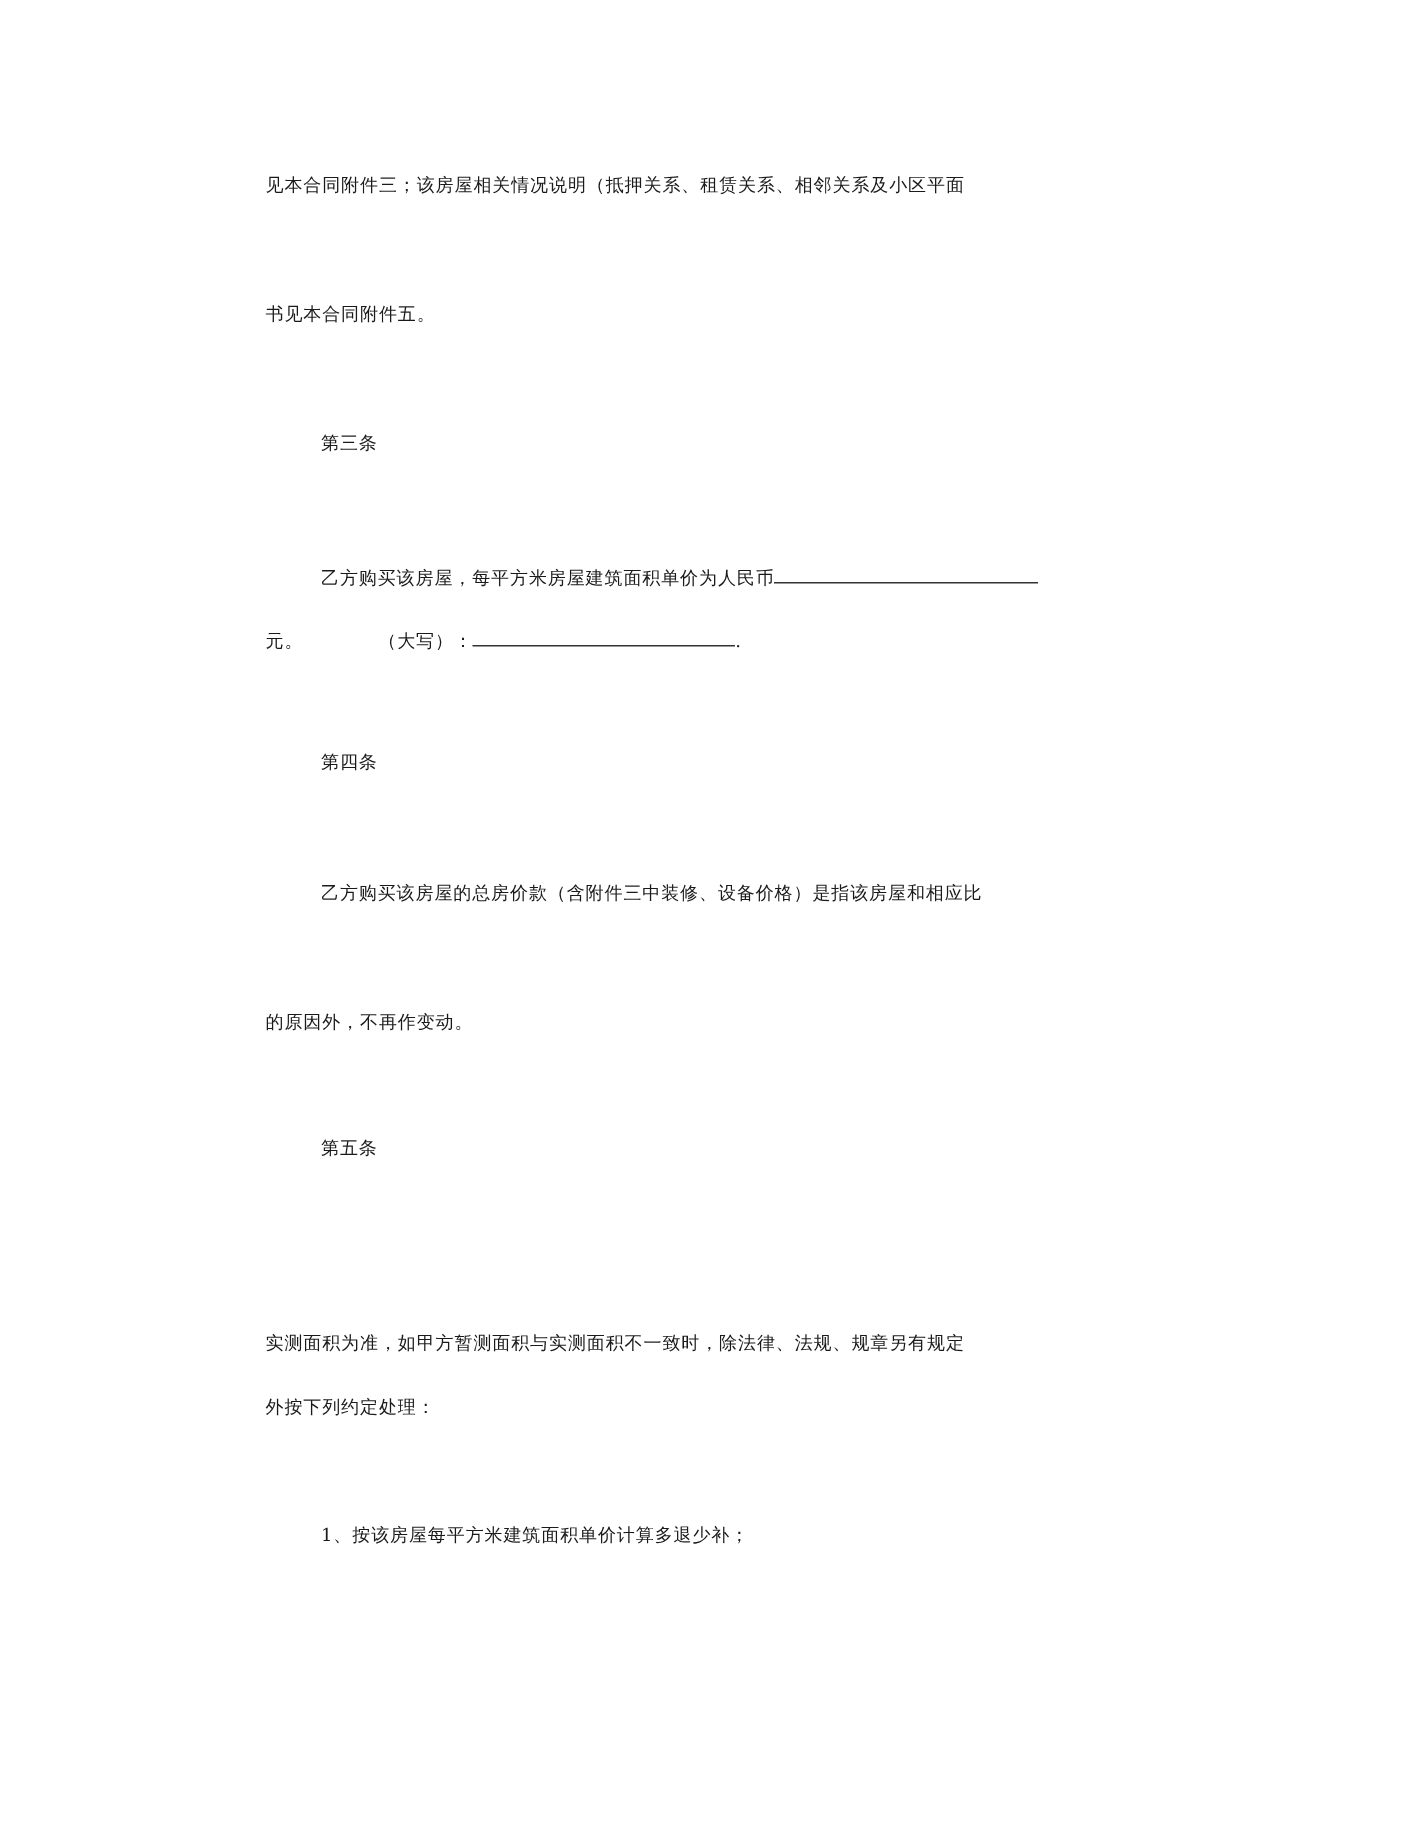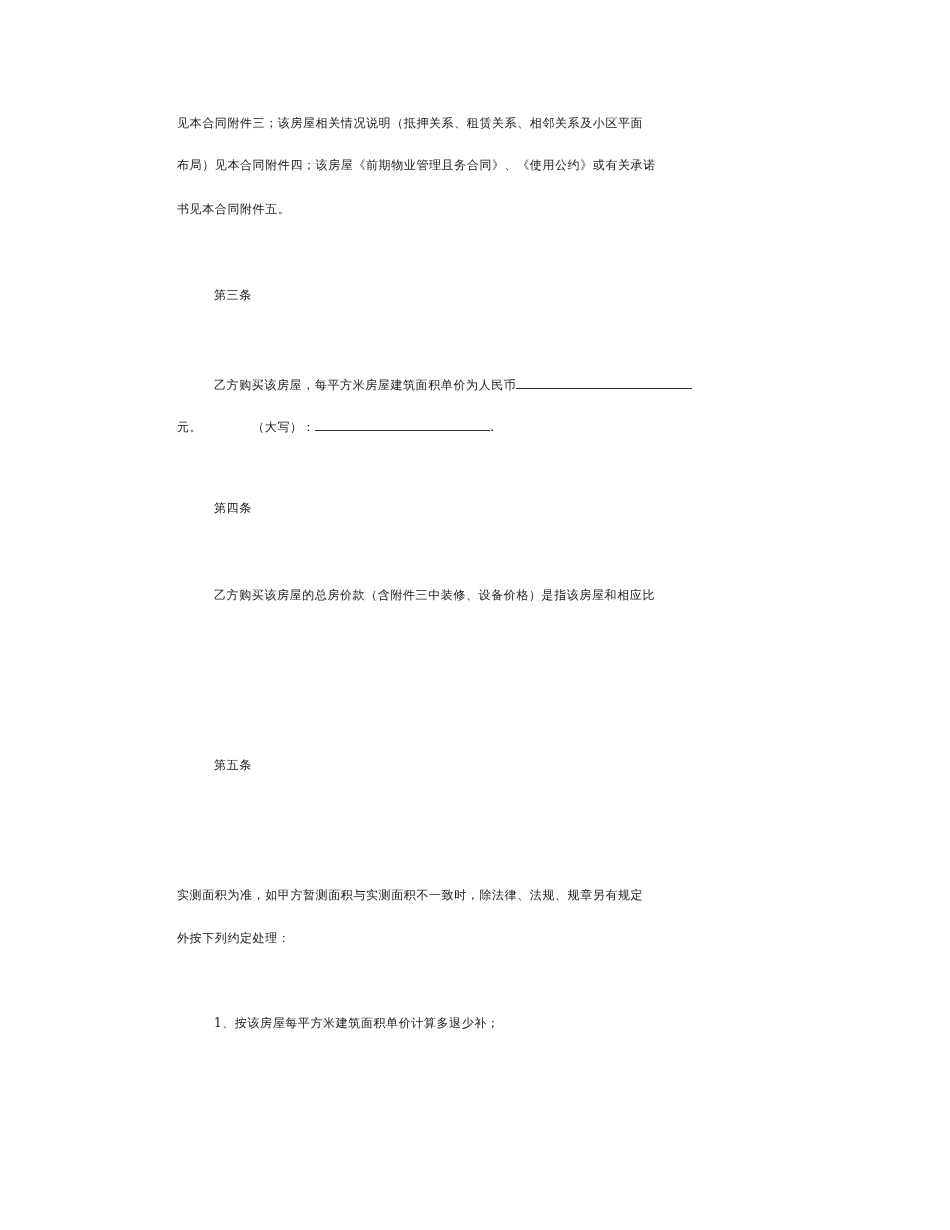--- a/index.html
+++ b/index.html
@@ -44,33 +44,33 @@
     .blank-pct1 { width: 80px; }
     .blank-pct2 { width: 50px; }
     .gap { display: inline-block; width: 50px; }
   </style>
 </head>
 <body>
 
 <div class="page">
 
   <div class="line" style="top:111px">见本合同附件三；该房屋相关情况说明（抵押关系、租赁关系、相邻关系及小区平面</div>
-  <div class="line" style="top:153px">布局）见本合同附件四；该房屋《前期物业管理且务合同》、《使用公约》或有关承诺</div>
   <div class="line" style="top:197px">书见本合同附件五。</div>
 
   <div class="line heading" style="top:283px">第三条</div>
   <div class="line" style="top:412px">
     <span>元。</span><span class="gap"></span><span>（大写）：</span><span class="blank blank-words"></span><span>.</span>
   </div>
   <div class="line indent" style="top:370px">
     <span>乙方购买该房屋，每平方米房屋建筑面积单价为人民币</span><span class="blank blank-price"></span>
   </div>
 
   <div class="line heading" style="top:496px">第四条</div>
   <div class="line indent" style="top:583px">乙方购买该房屋的总房价款（含附件三中装修、设备价格）是指该房屋和相应比</div>
+  <div class="line" style="top:669px">的原因外，不再作变动。</div>
 
   <div class="line heading" style="top:753px">第五条</div>
   <div class="line" style="top:883px">实测面积为准，如甲方暂测面积与实测面积不一致时，除法律、法规、规章另有规定</div>
   <div class="line" style="top:926px">外按下列约定处理：</div>
 
   <div class="line indent" style="top:1011px">1、按该房屋每平方米建筑面积单价计算多退少补；</div>
 
 
 </div>
 

